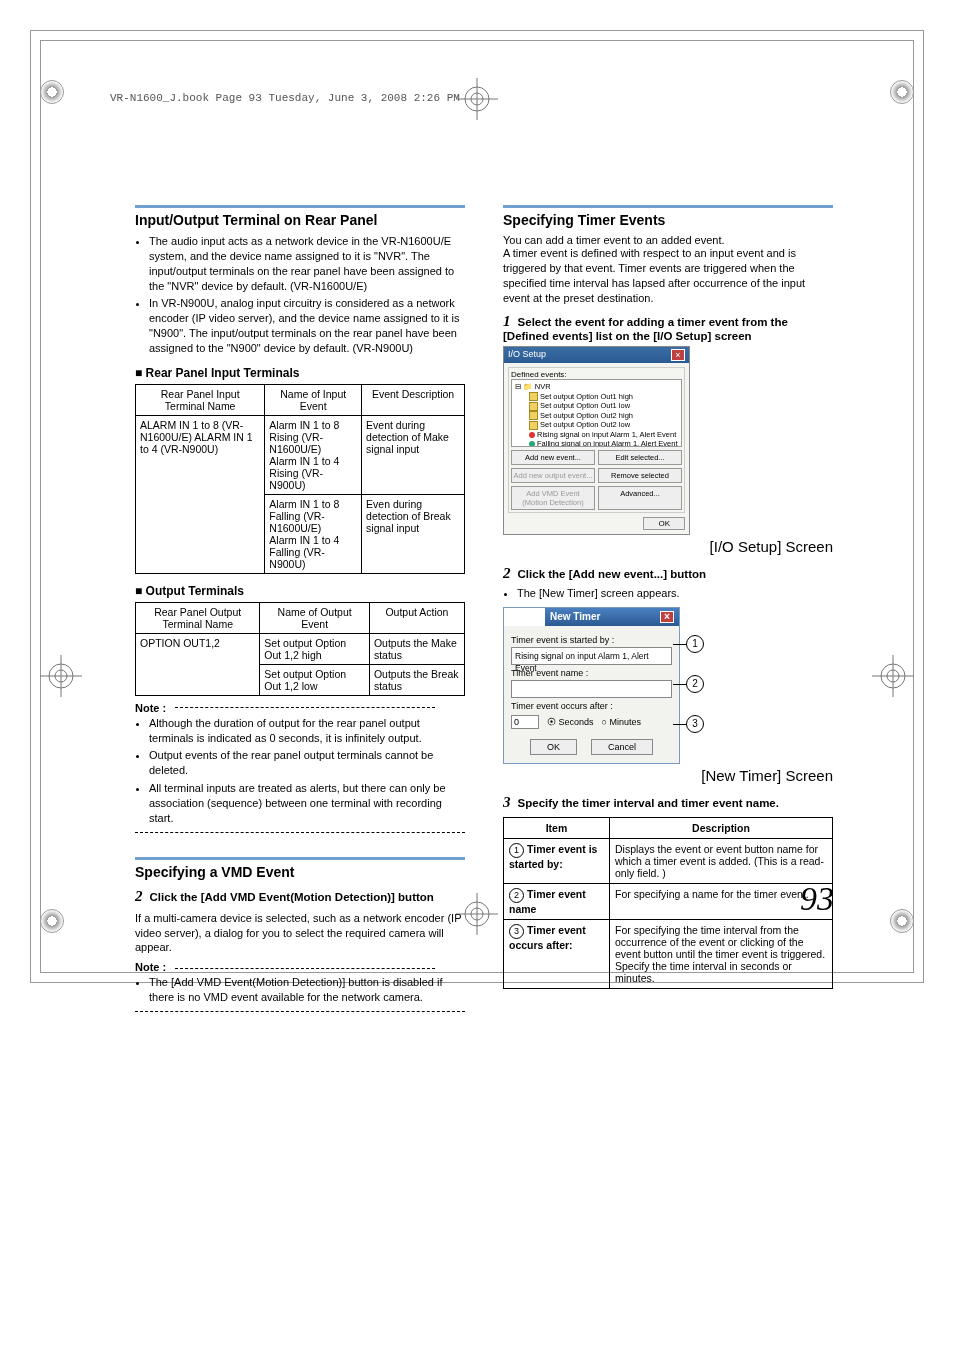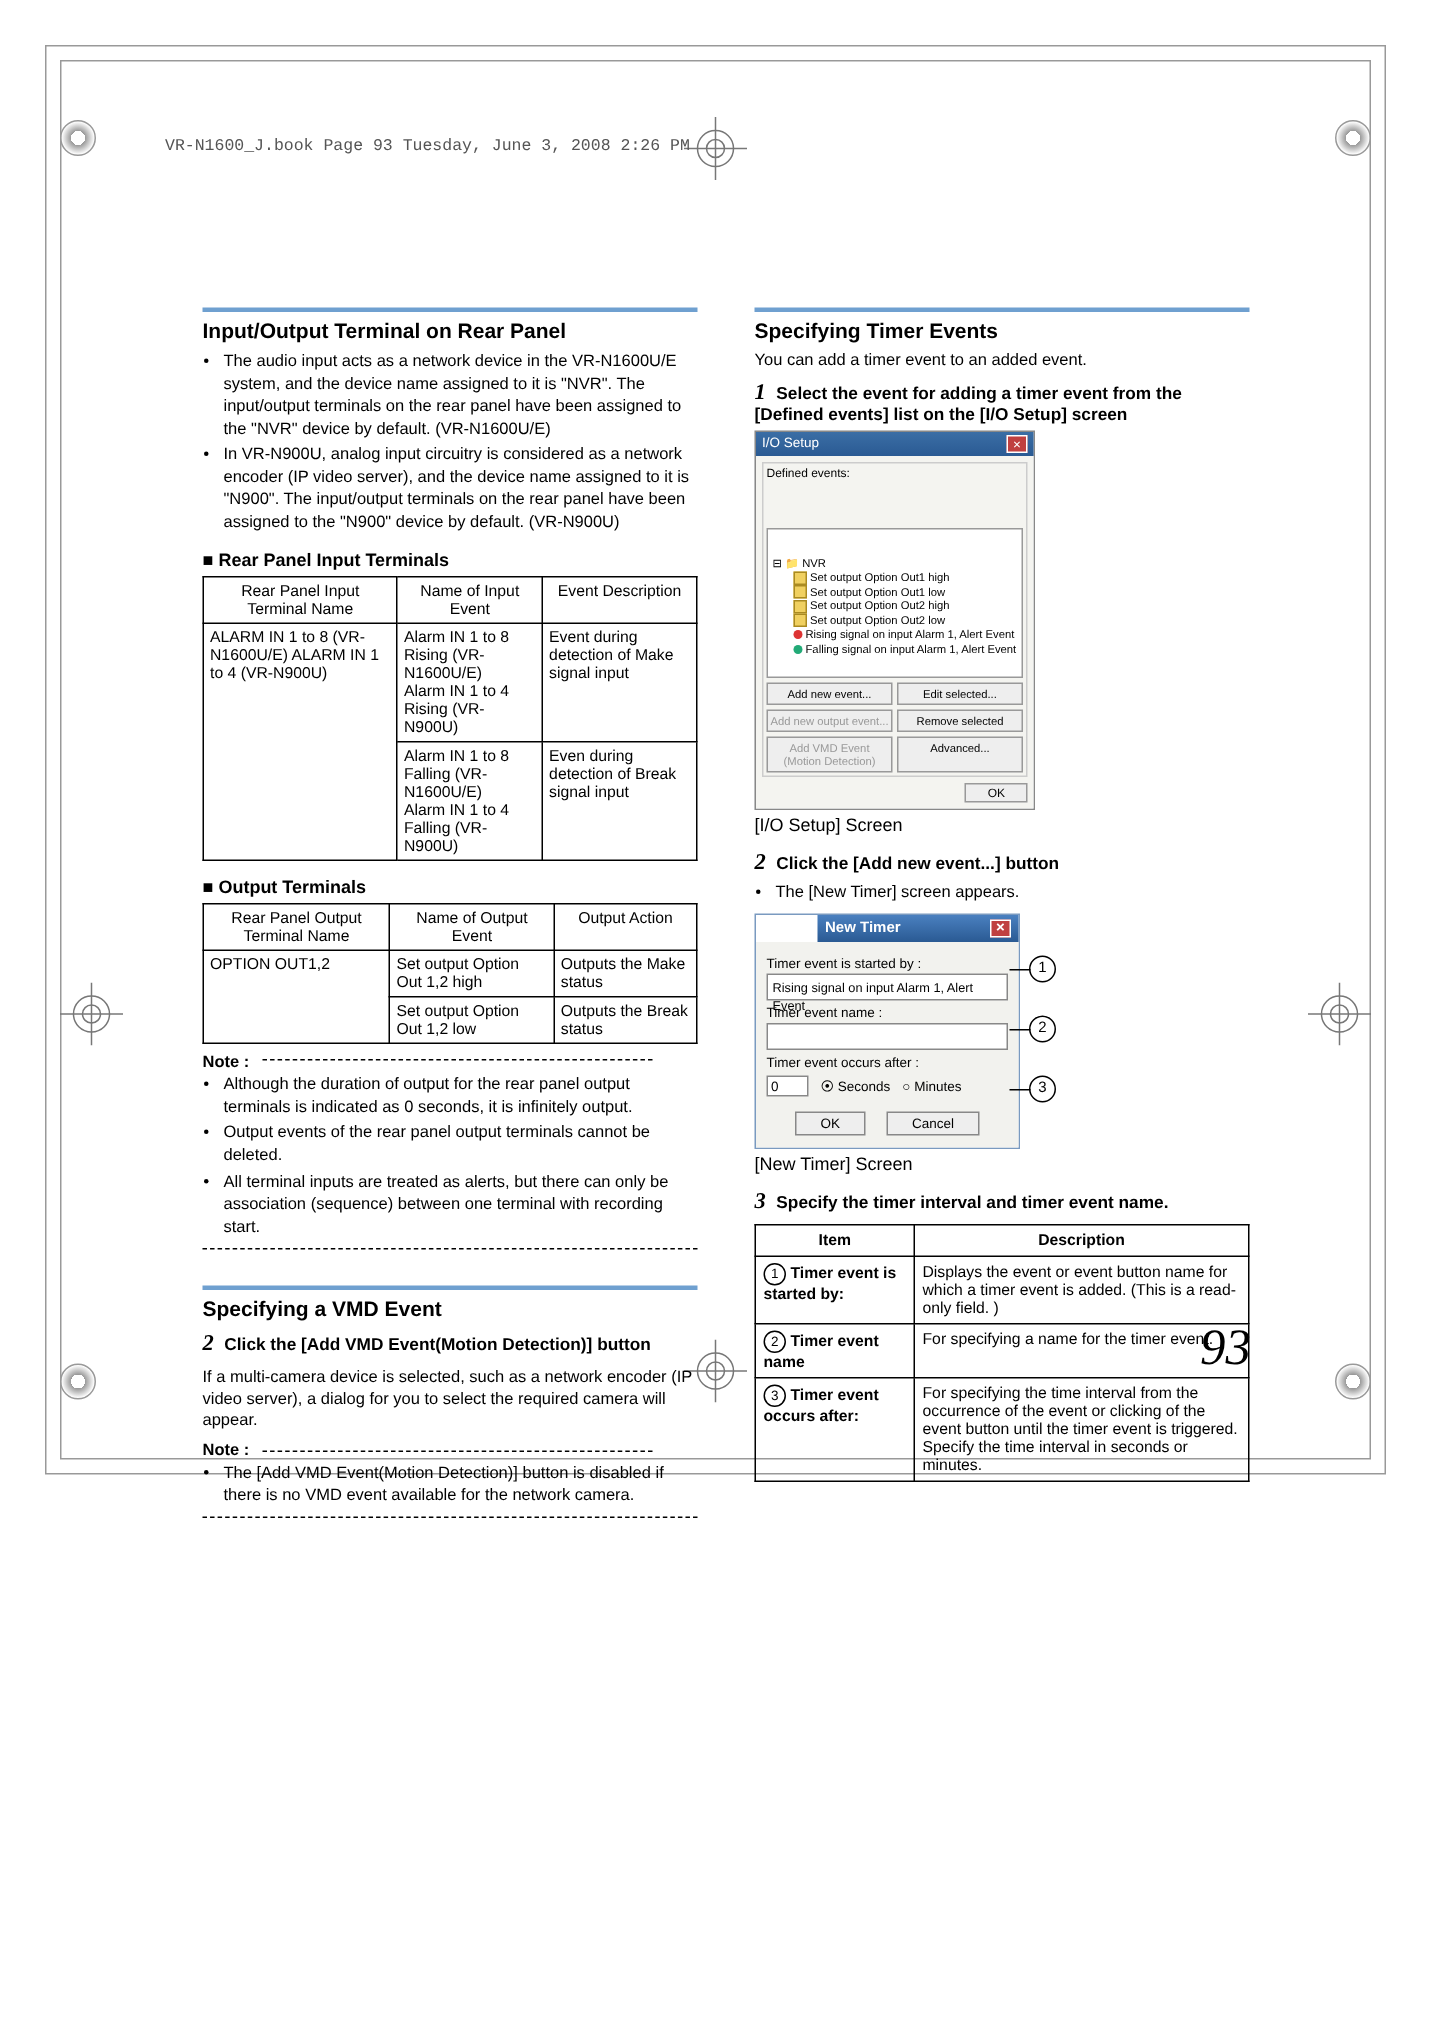--- a/index.html
+++ b/index.html
@@ -124,22 +124,23 @@
   }
   .step-text {
     font-weight: bold;
     font-size: 11.5px;
   }
   .step-body {
     margin-left: 14px;
     line-height: 1.35;
   }
   .caption {
-    font-size: 12px;
+    font-size: 15px;
     margin: 3px 0 10px 0;
+    text-align: right;
   }
   .screenshot {
     border: 1px solid #888;
     background: #eef2f7;
     font-size: 8px;
     margin: 4px 0 2px 0;
   }
   .io-screenshot {
     width: 185px;
     padding: 0;
@@ -166,26 +167,25 @@
   }
   .ss-group {
     font-size:8px;
     margin-bottom:2px;
     padding:2px;
     border:1px solid #ccc;
   }
   .ss-list {
     background:#fff;
     border:1px solid #999;
-    padding:18px 3px;
+    padding:2px 3px;
     height:62px;
     overflow:hidden;
     font-size:7.5px;
     line-height:1.25;
-    margin-top:32px;
   }
   .ss-btnrow {
     display:flex;
     gap:3px;
     margin-top:3px;
   }
   .ss-btn {
     flex:1;
     border:1px solid #999;
     background:#eee;
@@ -461,20 +461,21 @@
           <li>The [Add VMD Event(Motion Detection)] button is disabled if there is no VMD event available for the network camera.</li>
         </ul>
         <div style="border-top:1px dashed #000;"></div>
       </div>
     </div>
 
     <div class="col">
       <div class="rule"></div>
       <h2 class="section-title">Specifying Timer Events</h2>
       <div>You can add a timer event to an added event.</div>
+      <div style="line-height:1.35">A timer event is defined with respect to an input event and is triggered by that event.  Timer events are triggered when the specified time interval has lapsed after occurrence of the input event at the preset destination.</div>
 
       <div class="step">
         <span class="step-num">1</span>
         <span class="step-text">Select the event for adding a timer event from the [Defined events] list on the [I/O Setup] screen</span>
       </div>
 
       <div class="screenshot io-screenshot">
         <div class="ss-title">
           <span>I/O Setup</span>
           <span class="ss-close">×</span>

